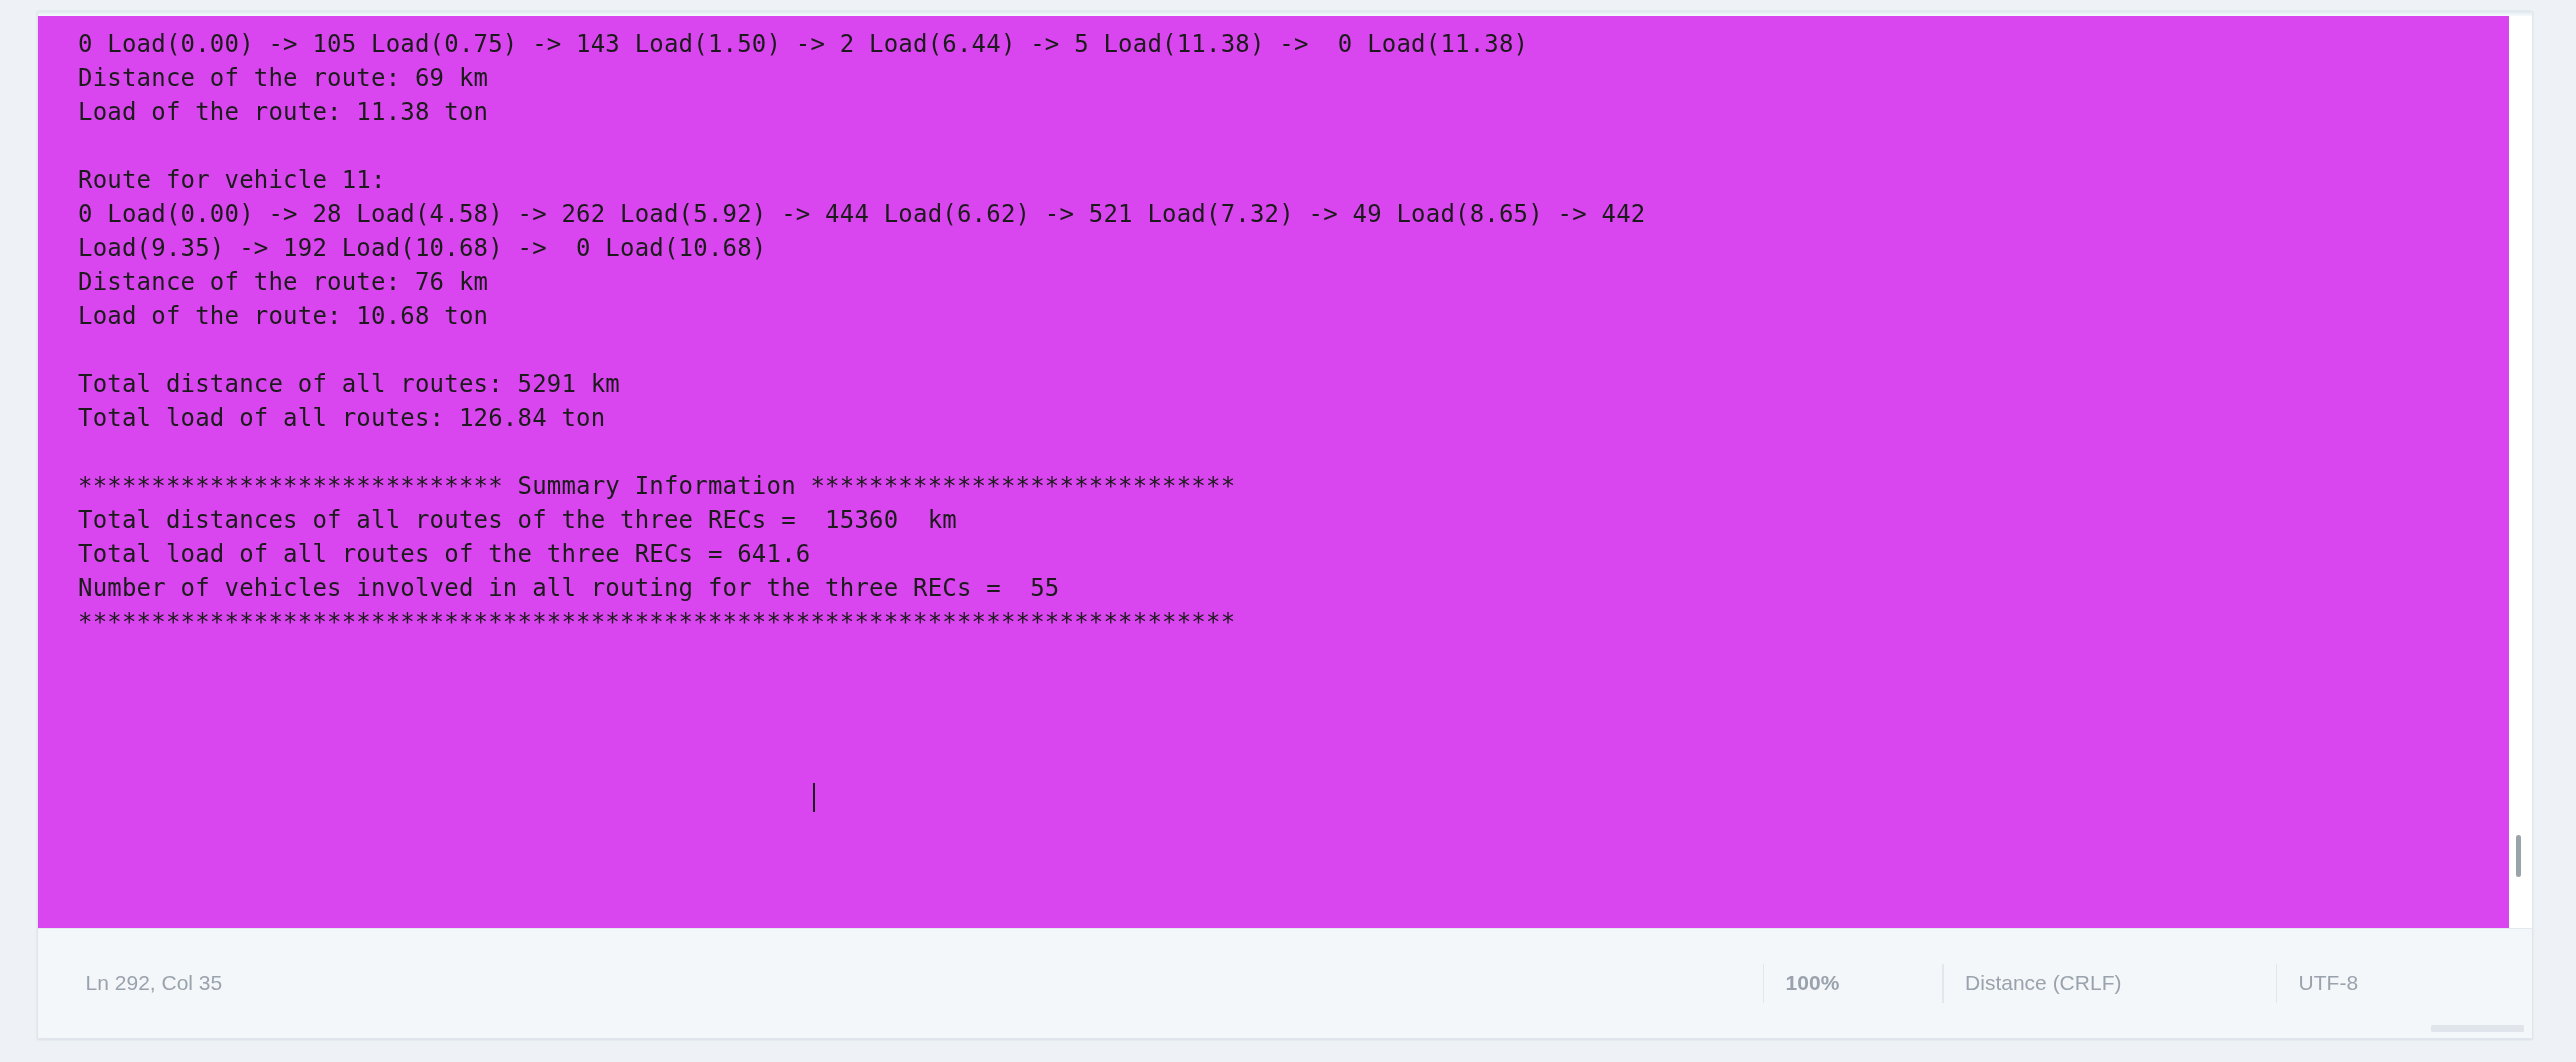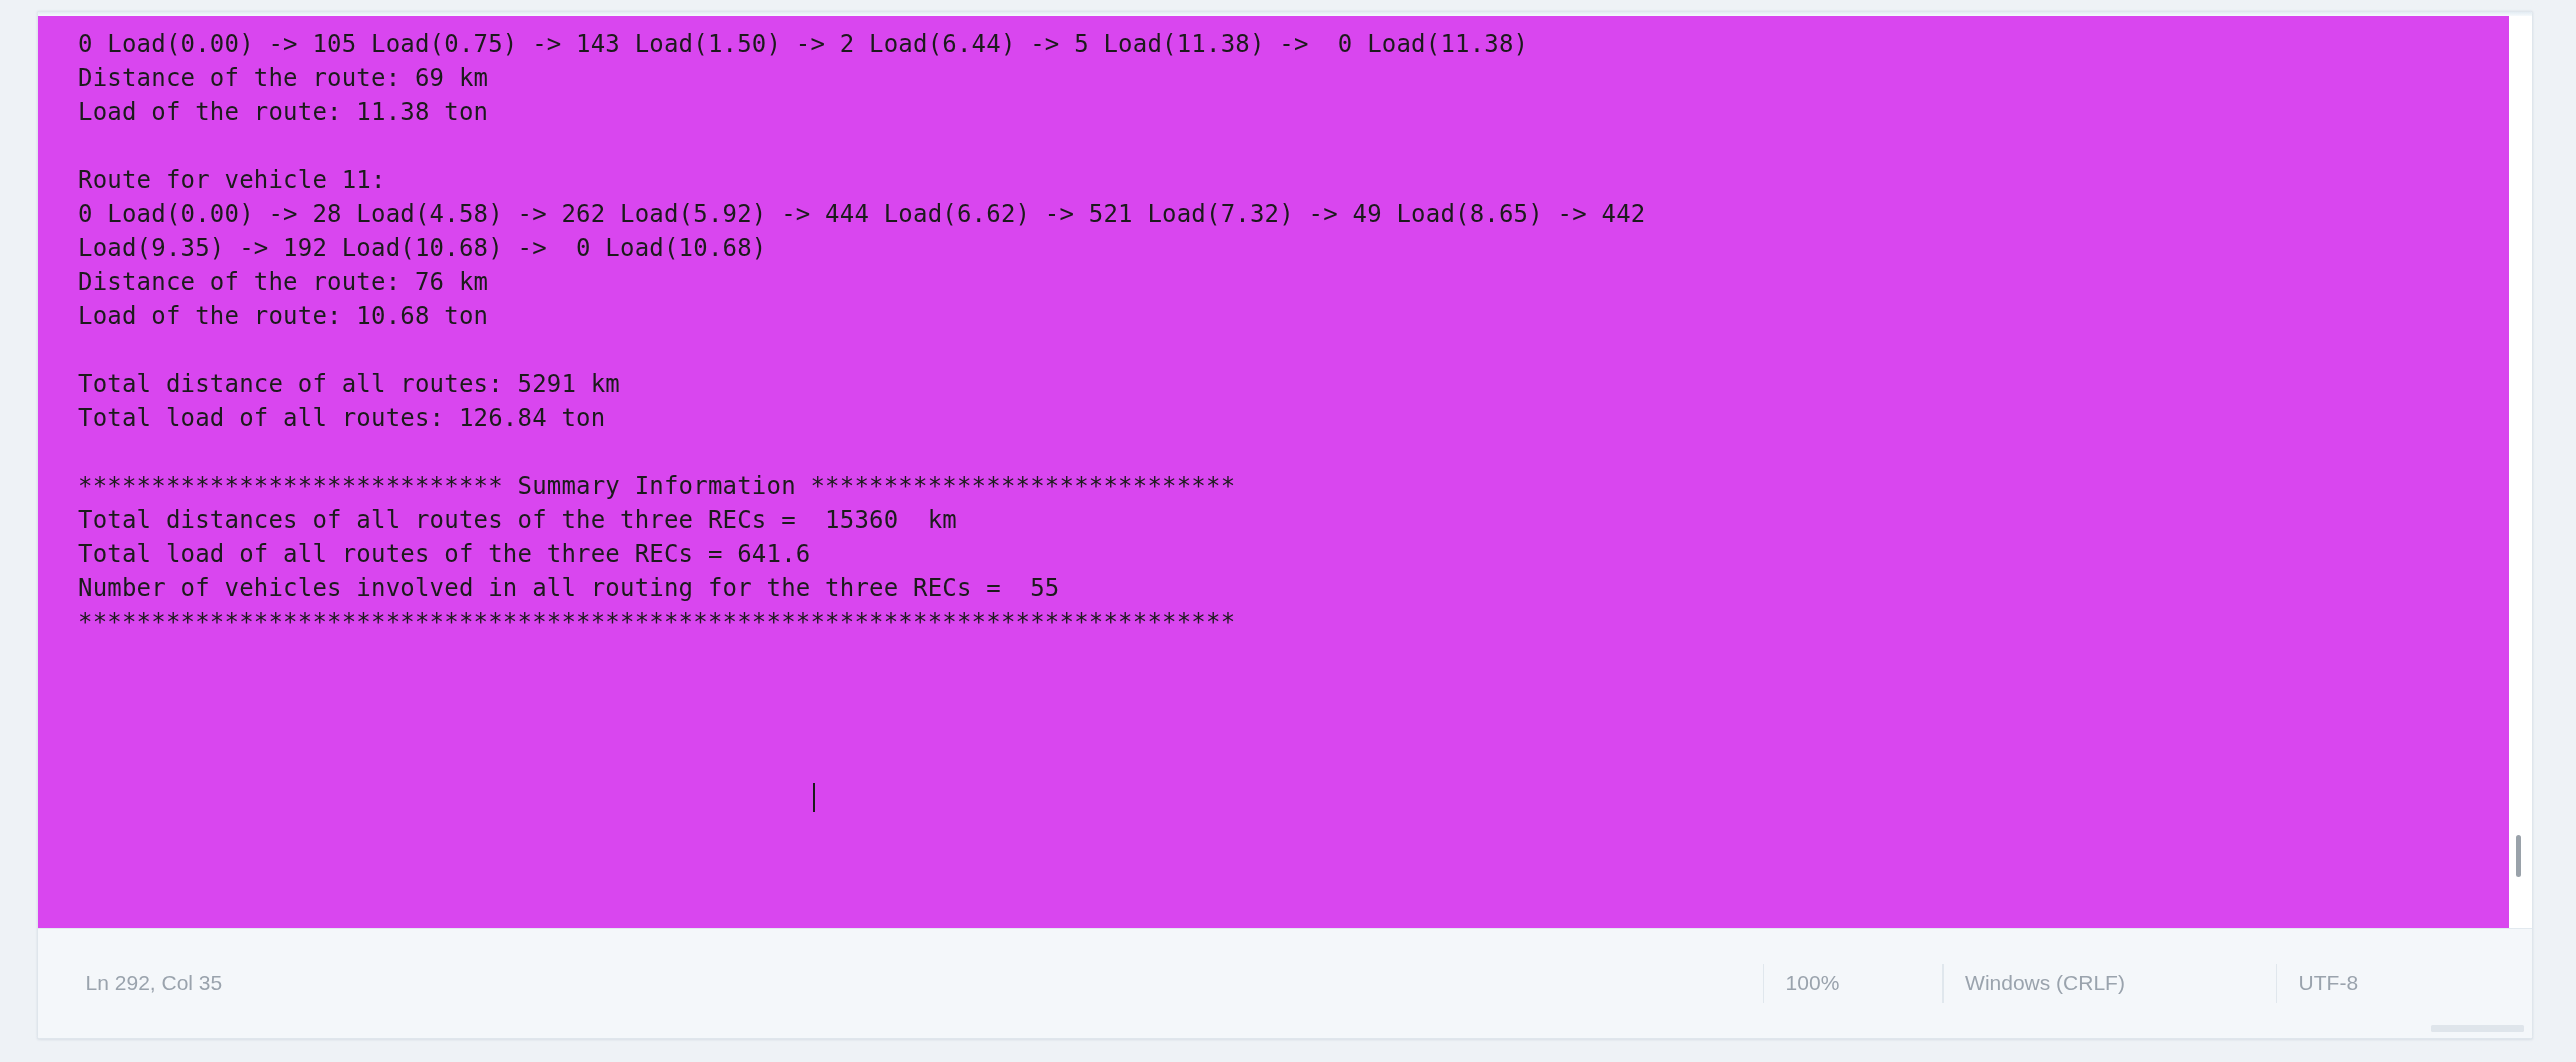--- a/index.html
+++ b/index.html
@@ -114,21 +114,21 @@
     height: 46px;
   }
   #status-position { margin-left: 26px; }
   .status-divider {
     width: 1.5px;
     height: 39px;
     background: #e0e7ed;
     flex: none;
   }
   #status-spacer { flex: 1 1 auto; }
-  #status-zoom      { width: 178px; justify-content: flex-start; }
+  #status-zoom      { width: 178px; justify-content: flex-start; font-weight: bold; }
   #status-eol       { width: 332px; justify-content: flex-start; }
   #status-encoding  { width: 255px; justify-content: flex-start; }
 
   
   #resize-grip {
     position: absolute;
     right: 7.7px; bottom: 6.2px;
     width: 93px; height: 6.2px;
     background: #dfe5eb;
     border-radius: 1.5px;
@@ -171,21 +171,21 @@
 
     <div id="status-bar">
       <div class="status-cell" id="status-position">Ln 292, Col 35</div>
 
       <div id="status-spacer"></div>
 
       <div class="status-divider"></div>
       <div class="status-cell" id="status-zoom">100%</div>
 
       <div class="status-divider"></div>
-      <div class="status-cell" id="status-eol">Windows (CRLF)</div>
+      <div class="status-cell" id="status-eol">Distance (CRLF)</div>
 
       <div class="status-divider"></div>
       <div class="status-cell" id="status-encoding">UTF-8</div>
 
       <div id="resize-grip"></div>
     </div>
 
   </div>
 </div>
 

